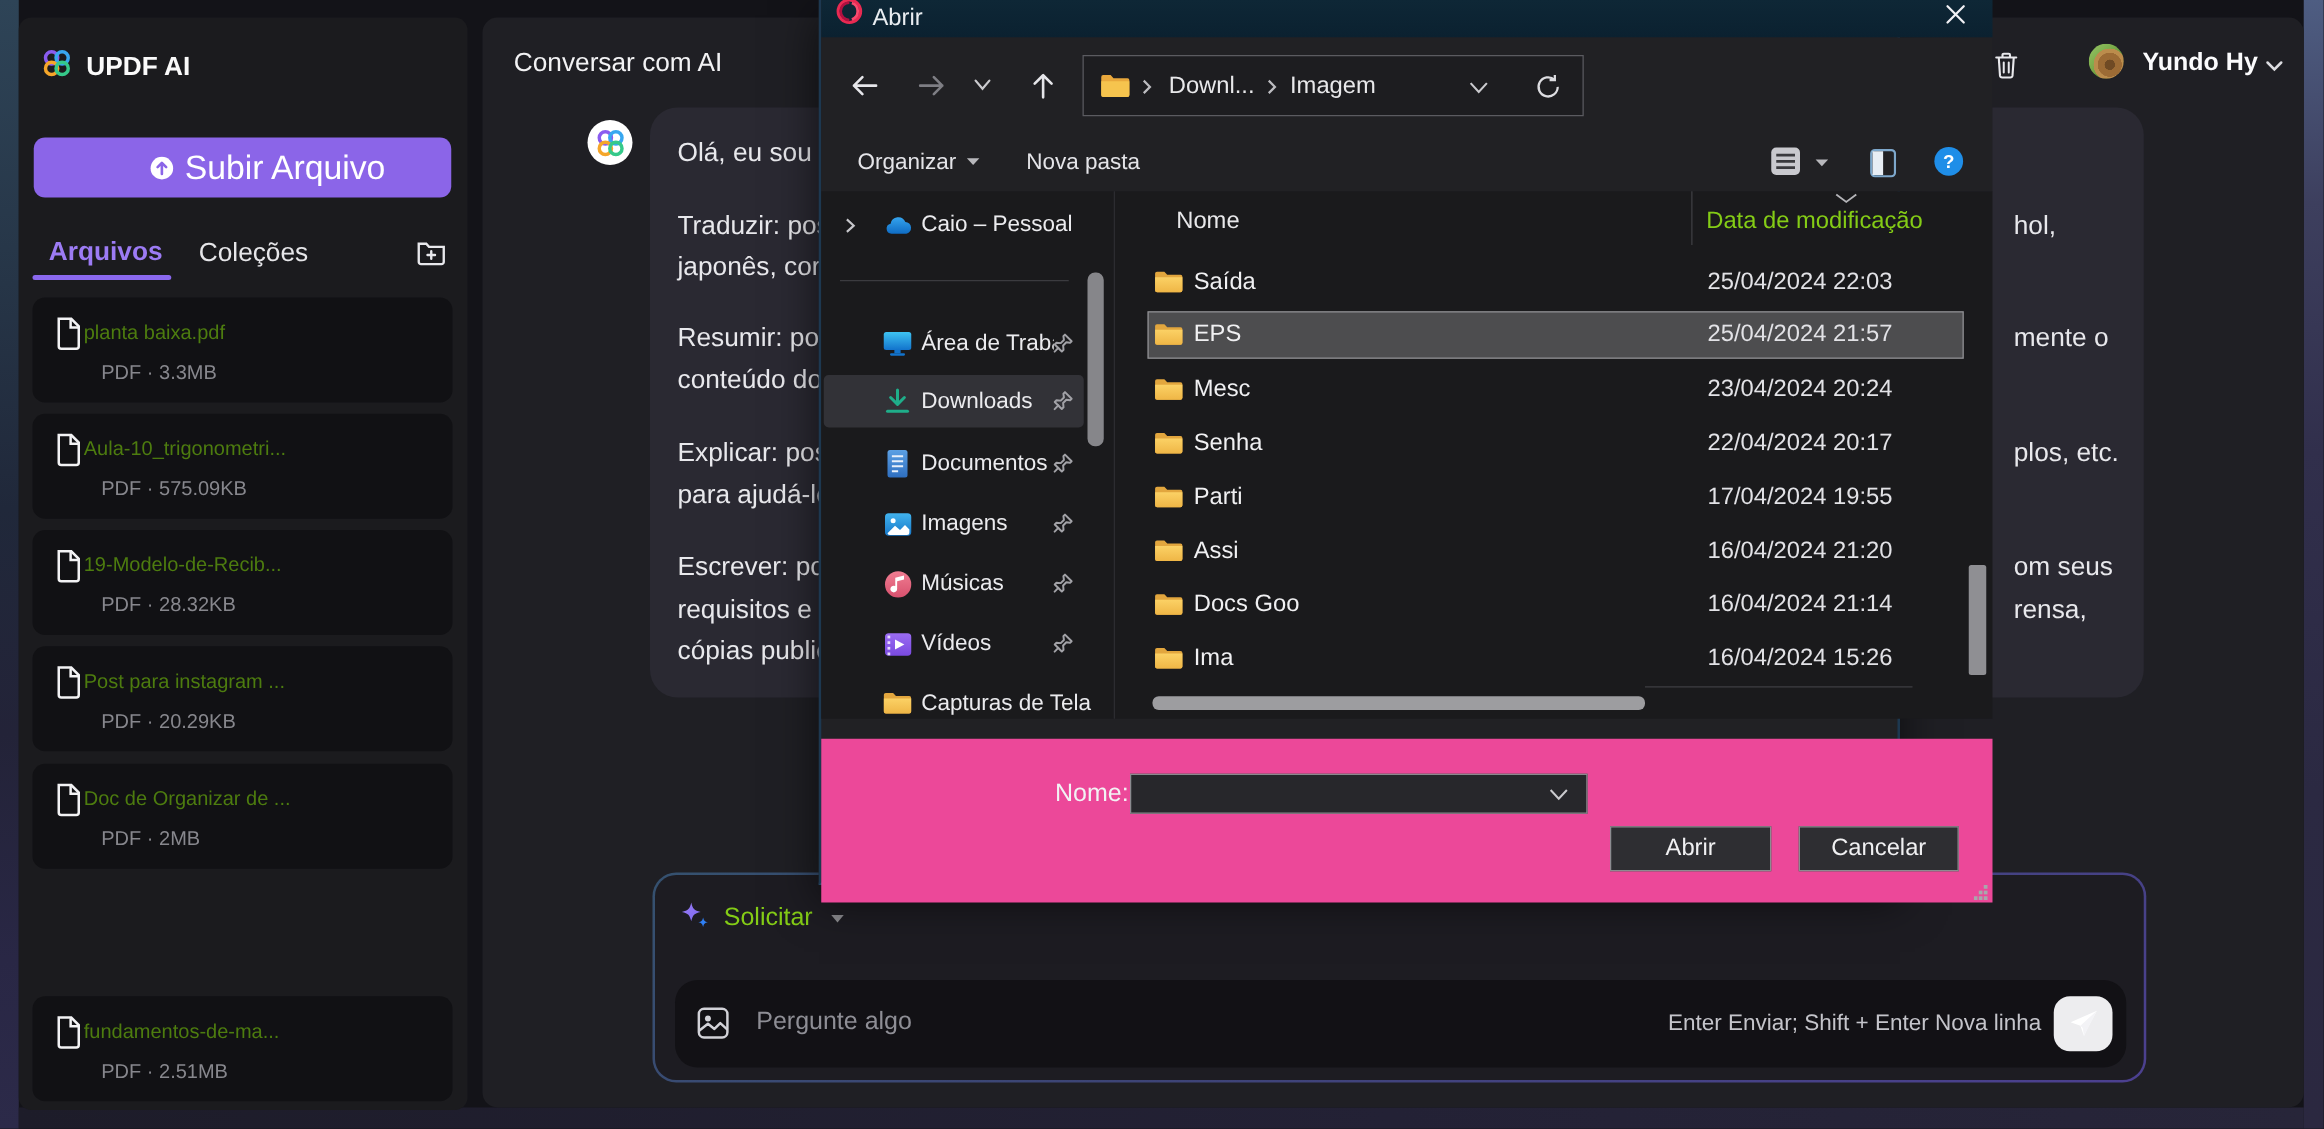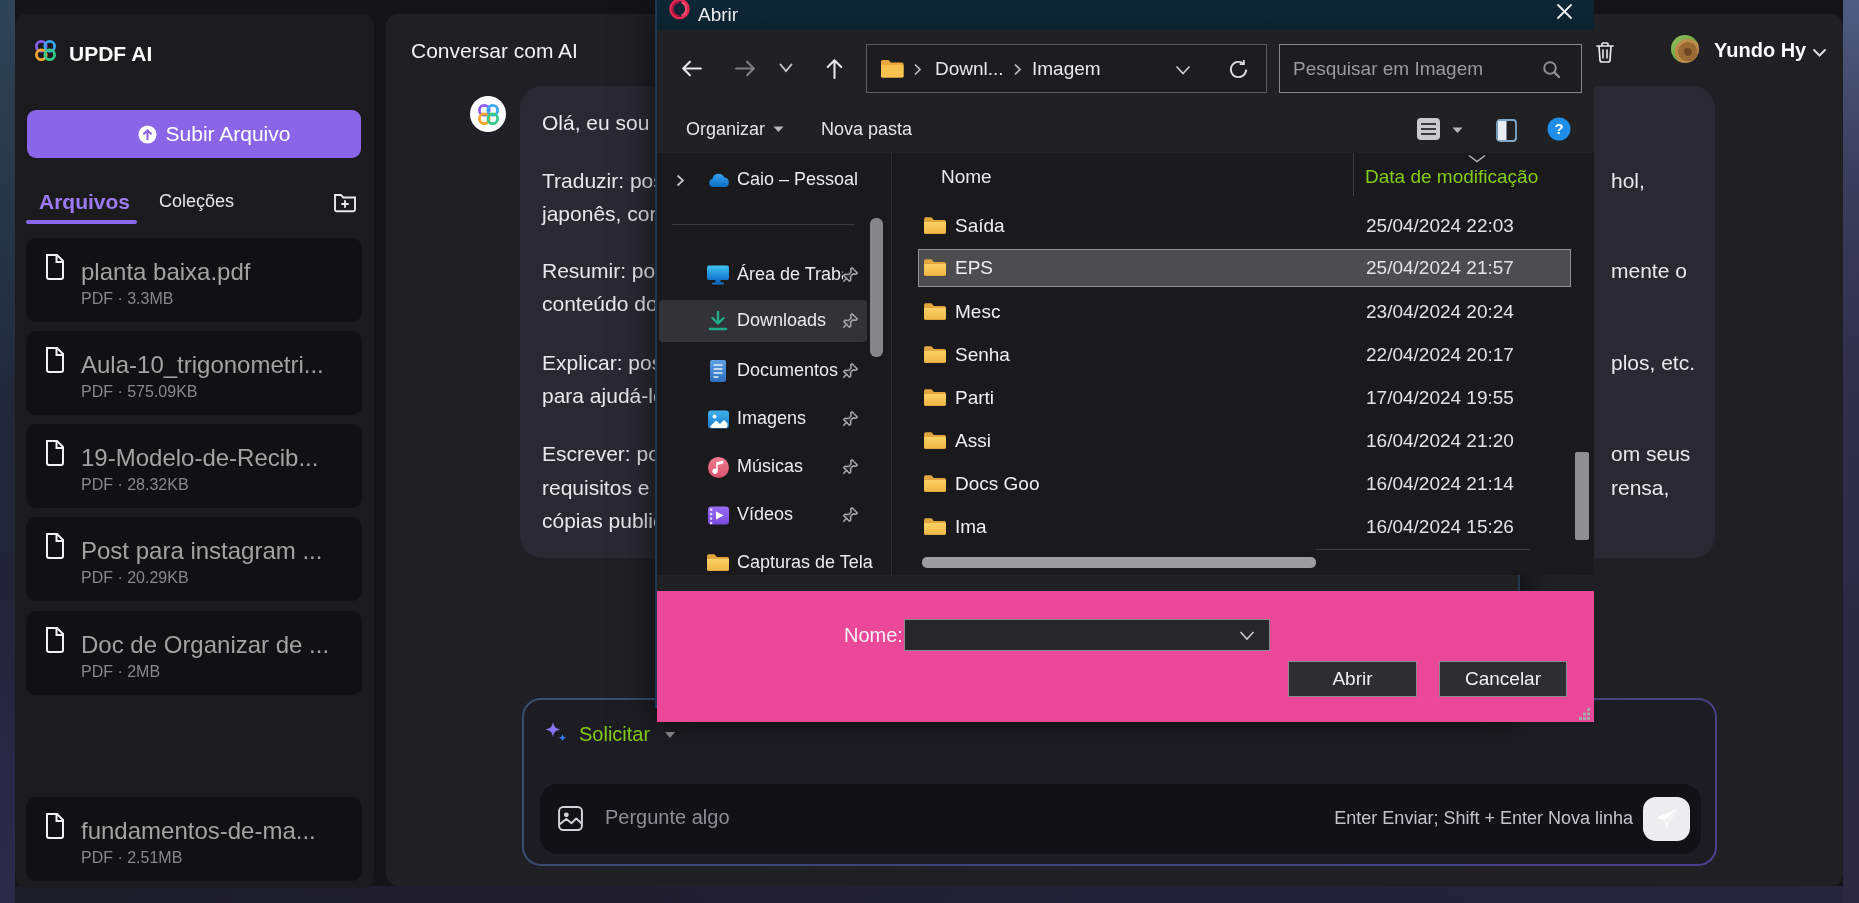--- a/index.html
+++ b/index.html
@@ -11,26 +11,26 @@
   background:linear-gradient(180deg,#2e4457 0%,#273749 22%,#20283a 45%,#232338 65%,#292745 85%,#2c2a49 100%); }
 #rightstrip { left:1843px; top:0; width:16px; height:903px;
   background:linear-gradient(180deg,#4e5d82 0%,#3d3f5e 18%,#312f4c 40%,#2b2942 70%,#2b2840 100%); }
 #bottomstrip { left:15px; top:886px; width:1828px; height:17px;
   background:linear-gradient(90deg,#1d1c29 0%,#232135 60%,#272539 100%); }
 
 
 #sidebar { left:15px; top:14px; width:359px; height:874px; background:#1b1b1e; border-radius:10px; }
 #logoword { left:54px; top:28px; font-size:21px; font-weight:bold; color:#fafafa; }
 #upbtn { left:12px; top:96px; width:334px; height:48px; background:#8b65e8; border-radius:9px;
-  display:flex; align-items:center; justify-content:center; gap:9px; color:#fff; font-size:21px; font-weight:500;padding-left:40px; }
+  display:flex; align-items:center; justify-content:center; gap:9px; color:#fff; font-size:27px; font-weight:500;padding-left:40px; }
 .tab1 { left:24px; top:176px; font-size:21px; font-weight:bold; color:#9c7bf4; }
-.tab2 { left:144px; top:177px; font-size:18px; color:#e6e6e9; }
+.tab2 { left:144px; top:177px; font-size:21px; color:#e6e6e9; }
 #tabline { left:11px; top:206px; width:111px; height:4px; background:#8a68ee; border-radius:2px; }
 .card { left:11px; width:336px; height:84px; background:#111114; border-radius:10px; }
-.ctitle { left:55px; top:20px; font-size:24px; color:#a3a3a3; white-space:nowrap; }
+.ctitle { left:41px; top:20px; font-size:16px; color:#4d7c0f; white-space:nowrap; }
 .csub { left:55px; top:52px; font-size:16px; color:#87878d; }
 .cicon { left:17px; top:15px; }
 
 
 #chat { left:386px; top:14px; width:1457px; height:872px; background:#1f1f24; border-radius:12px; }
 #chattitle { left:25px; top:25px; font-size:21px; color:#f2f2f4; font-weight:500; }
 #username { left:1328px; top:25px; font-size:20px; color:#fbfbfd; font-weight:600; }
 #avatar { left:1285px; top:21px; width:28px; height:28px; border-radius:50%;
   background: radial-gradient(circle at 60% 60%, #6f4a24 0 17%, #9c6b35 18% 40%, #bb8c4c 41% 54%, rgba(0,0,0,0) 55%),
   linear-gradient(135deg,#95c465 0%,#7aab49 40%,#5a872f 75%,#4b7528 100%); }
@@ -306,27 +306,20 @@
           </svg>
         <div class="bctext" style="left:165px">Imagem</div>
         <svg class="abs" style="left:308px;top:20px" width="16" height="11" viewBox="0 0 16 11">
           <path d="M1.5 1.5 L8 8.5 L14.5 1.5" fill="none" stroke="#cacace" stroke-width="1.7"></path>
           </svg>
         <svg class="abs" style="left:360px;top:13px" width="23" height="23" viewBox="0 0 24 24">
           <path d="M20 12 a8 8 0 1 1 -2.6 -5.9" fill="none" stroke="#dcdce0" stroke-width="1.9"></path>
           <path d="M17.6 2 v4.4 h-4.4" fill="none" stroke="#dcdce0" stroke-width="1.9"></path>
           </svg>
       </div>
-      <div id="searchbox" class="abs">
-        <div class="abs" style="left:13px;top:13px;font-size:19px;color:#9a9a9e">Pesquisar em Imagem</div>
-        <svg class="abs" style="left:261px;top:14px" width="21" height="21" viewBox="0 0 21 21">
-          <circle cx="9" cy="9" r="5.8" fill="none" stroke="#8e8e93" stroke-width="2"></circle>
-          <path d="M13.3 13.3 L18 18" stroke="#8e8e93" stroke-width="2.4" stroke-linecap="round"></path>
-          </svg>
-      </div>
       <div id="organizar" class="abs">Organizar</div>
       <svg class="abs" style="left:116px;top:96px" width="11" height="7" viewBox="0 0 11 7">
         <path d="M0.5 0.5 L5.5 6 L10.5 0.5 Z" fill="#b8b8bc"></path>
         </svg>
       <div id="novapasta" class="abs">Nova pasta</div>
       <svg class="abs" style="left:759px;top:87px" width="25" height="24" viewBox="0 0 25 24">
         <rect x="1" y="1" width="23" height="22" rx="4" fill="#c9c9ce"></rect>
         <path d="M5 7 h15 M5 12 h15 M5 17 h15" stroke="#3a3a3e" stroke-width="2.2"></path>
       </svg>
       <svg class="abs" style="left:795px;top:97px" width="11" height="7" viewBox="0 0 11 7">

